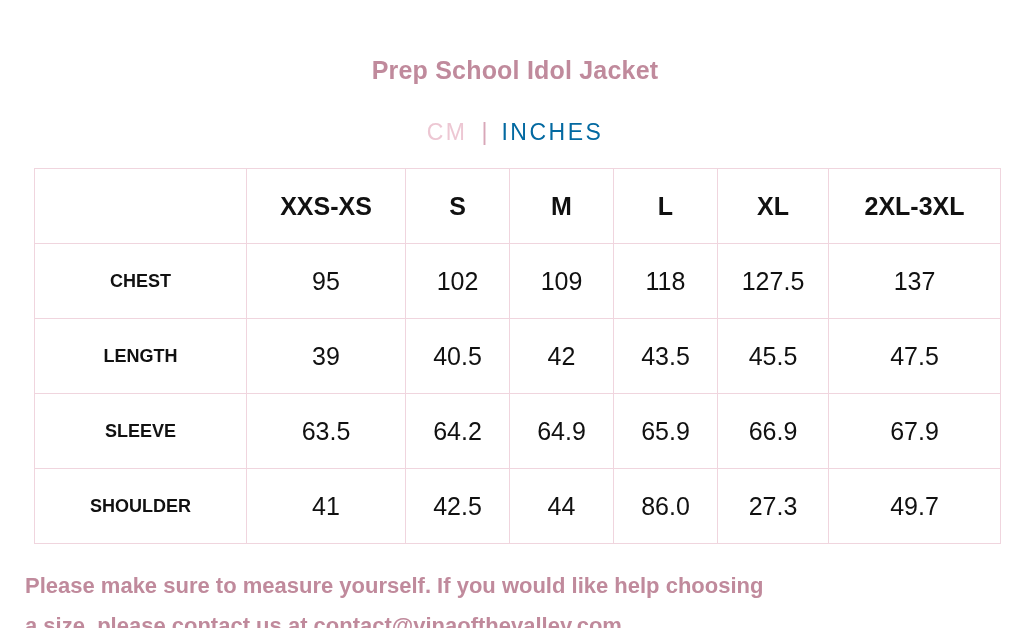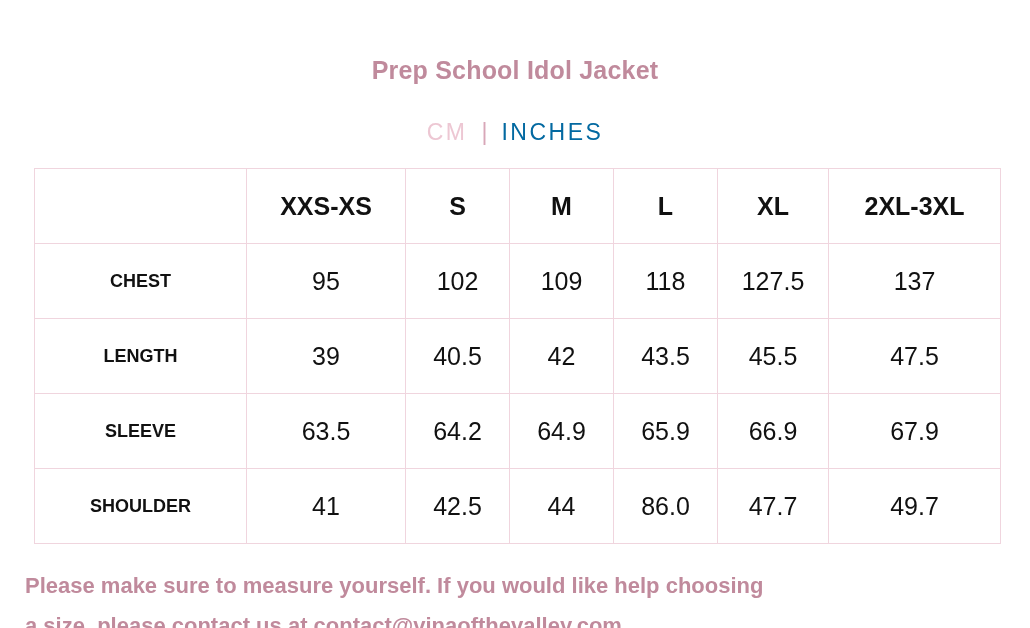--- a/index.html
+++ b/index.html
@@ -166,21 +166,21 @@
           <td>65.9</td>
           <td>66.9</td>
           <td>67.9</td>
         </tr>
         <tr>
           <th class="row-label">SHOULDER</th>
           <td>41</td>
           <td>42.5</td>
           <td>44</td>
           <td>86.0</td>
-          <td>47.7</td>
+          <td>27.3</td>
           <td>49.7</td>
         </tr>
       </tbody>
     </table>
   </div>
 
   <div class="footnote">
     <span>Please make sure to measure yourself. If you would like help choosing</span>
     <span class="line2">a size, please contact us at contact@vinaofthevalley.com</span>
   </div>

